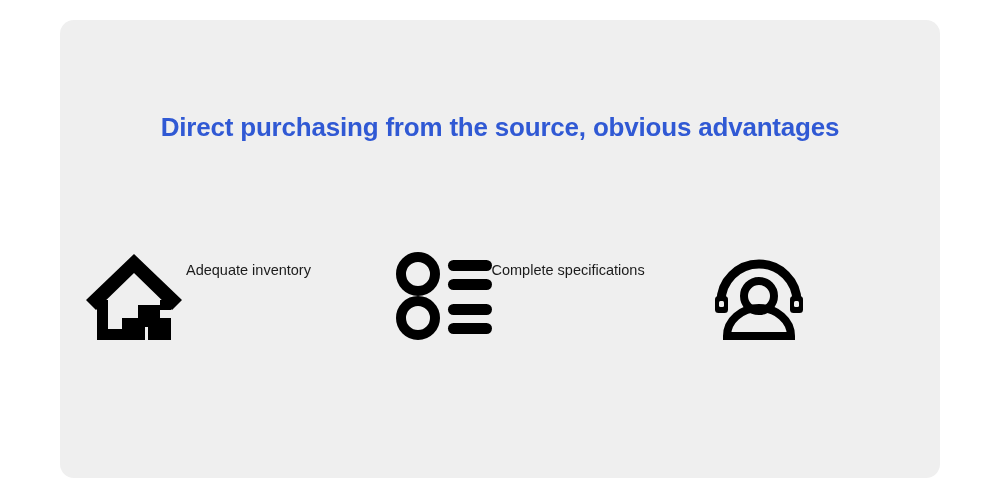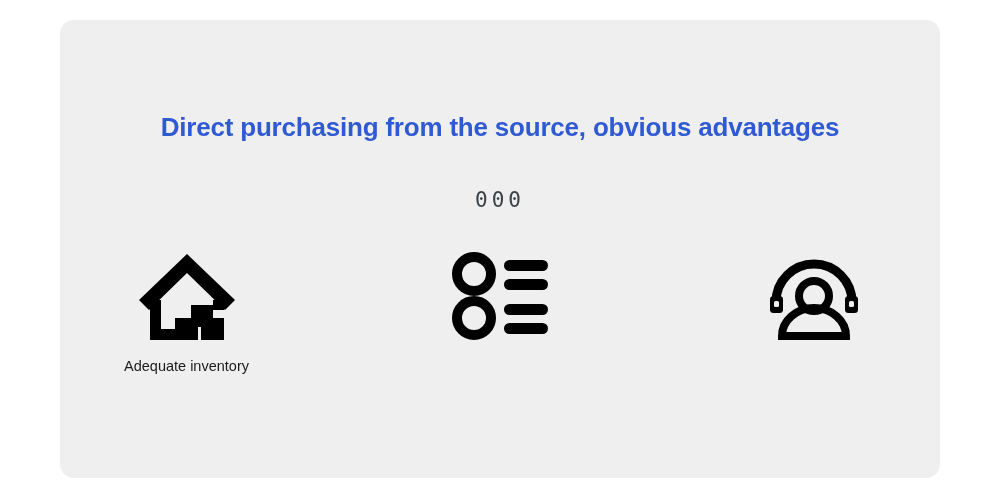--- a/index.html
+++ b/index.html
@@ -59,22 +59,22 @@
     top: 228px;
     width: 836px;
     display: flex;
     align-items: flex-start;
     justify-content: space-between;
   }
 
   .feature-item {
     width: 209px;
     display: flex;
-    flex-direction: column;
-    align-items: center;
+    flex-direction: row;
+    align-items: flex-start;
   }
 
   .feature-icon {
     height: 96px;
     display: flex;
     align-items: center;
     justify-content: center;
   }
 
   .feature-label {
@@ -85,21 +85,20 @@
     white-space: nowrap;
   }
 </style>
 </head>
 <body>
 
 <div id="advantages-card">
 
   <div id="card-title">Direct purchasing from the source, obvious advantages</div>
 
-  <div id="title-ornament">000</div>
 
   <div id="features-row">
 
     <div class="feature-item">
       <div class="feature-icon">
         <svg width="104" height="92" viewBox="0 0 104 92" aria-hidden="true">
 
           <path d="M52 4 L100 50 L90 60 L52 23 L14 60 L4 50 Z" fill="#000000"></path>
 
           <rect x="15" y="50" width="11" height="40" fill="#000000"></rect>
@@ -126,20 +125,21 @@
 
           <circle cx="22" cy="66" r="17" fill="none" stroke="#000000" stroke-width="10"></circle>
 
           <rect x="52" y="8" width="44" height="11" rx="5.5" fill="#000000"></rect>
           <rect x="52" y="27" width="44" height="11" rx="5.5" fill="#000000"></rect>
 
           <rect x="52" y="52" width="44" height="11" rx="5.5" fill="#000000"></rect>
           <rect x="52" y="71" width="44" height="11" rx="5.5" fill="#000000"></rect>
         </svg>
       </div>
+      <div class="feature-label">Complete specifications</div>
     </div>
 
 
     <div class="feature-item">
       <div class="feature-icon">
         <svg width="100" height="88" viewBox="0 0 100 88" aria-hidden="true">
 
           <path d="M12 50 A38 38 0 0 1 88 50" fill="none" stroke="#000000" stroke-width="9"></path>
 
           <rect x="6" y="44" width="13" height="17" rx="3.5" fill="#000000"></rect>

